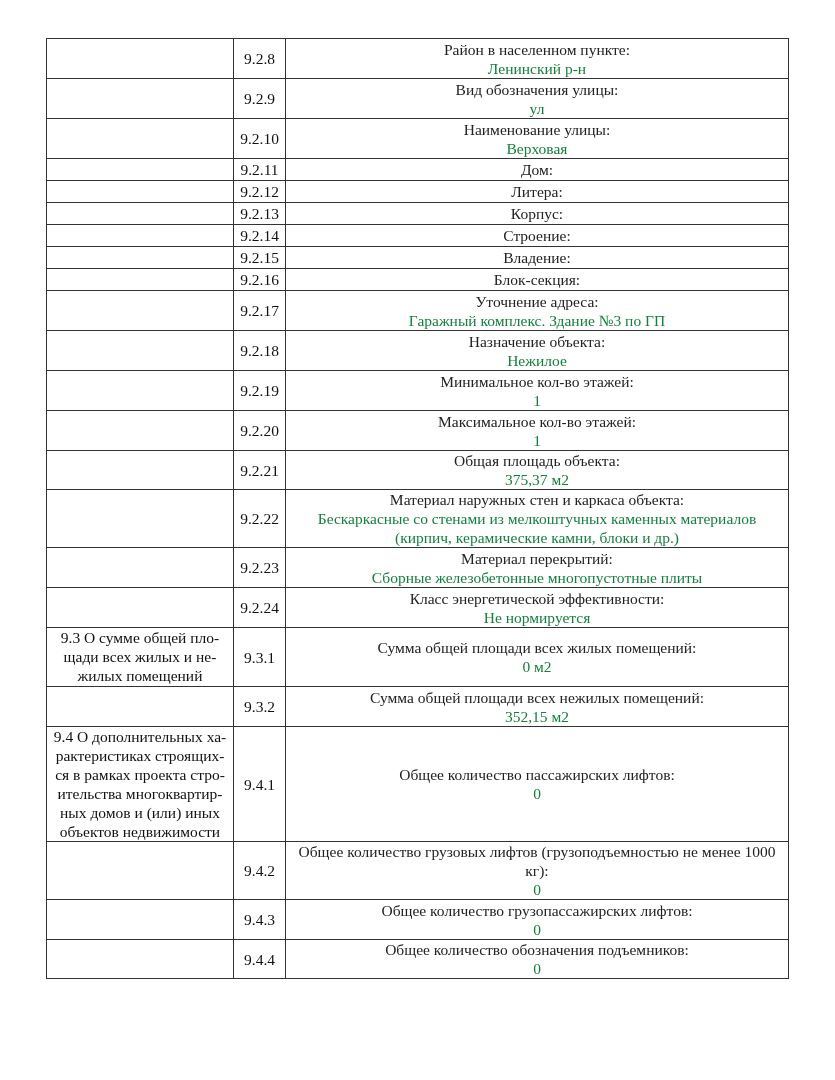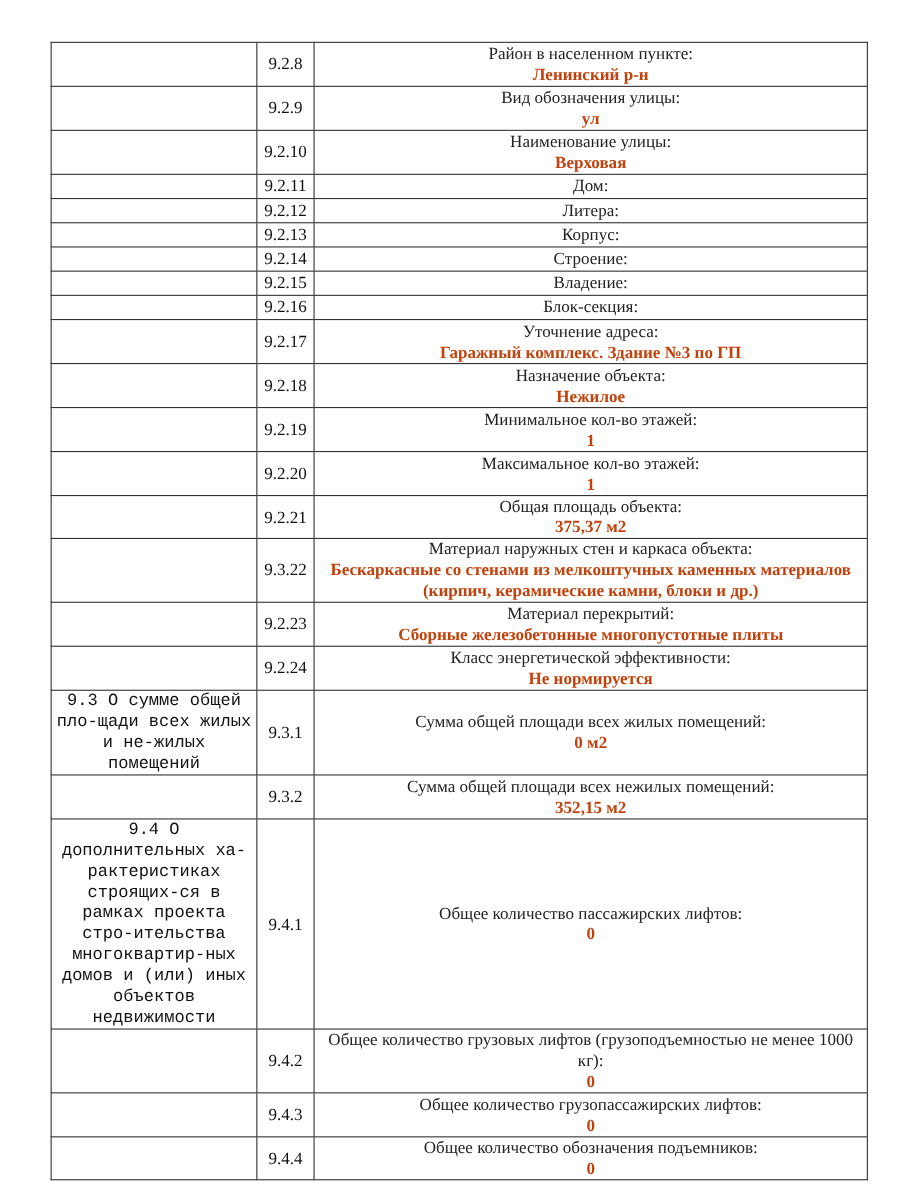--- a/index.html
+++ b/index.html
@@ -13,25 +13,25 @@
     font-size: 15.5px;
     line-height: 19px;
     color: #111;
     text-align: center;
   }
   table.doc td {
     border: 1.5px solid #333;
     padding: 0 2px;
     vertical-align: middle;
   }
-  td.c-section { width: 182px; padding-left: 2px; font-family: Liberation Mono, monospace; }
+  td.c-section { width: 182px; padding-left: 2px; }
   td.c-num { width: 47px; }
   td.c-body { }
   .lbl { display: block; color: #222; }
-  .val { display: block; font-weight: bold; color: #c2410c; }
+  .val { display: block; font-weight: normal; color: #15803d; }
   .sec-text { display: block; }
 </style>
 </head>
 <body>
 
 <table class="doc">
   <tbody>
 
     <tr style="height:40px">
       <td class="c-section"></td>
@@ -134,21 +134,21 @@
     <tr style="height:38px">
       <td class="c-section"></td>
       <td class="c-num">9.2.21</td>
       <td class="c-body">
           <span class="lbl">Общая площадь объекта:</span>
           <span class="val">375,37 м2</span>
         </td>
     </tr>
     <tr style="height:58px">
       <td class="c-section"></td>
-      <td class="c-num">9.3.22</td>
+      <td class="c-num">9.2.22</td>
       <td class="c-body">
           <span class="lbl">Материал наружных стен и каркаса объекта:</span>
           <span class="val">Бескаркасные со стенами из мелкоштучных каменных материалов (кирпич, керамические камни, блоки и др.)</span>
         </td>
     </tr>
     <tr style="height:40px">
       <td class="c-section"></td>
       <td class="c-num">9.2.23</td>
       <td class="c-body">
           <span class="lbl">Материал перекрытий:</span>

